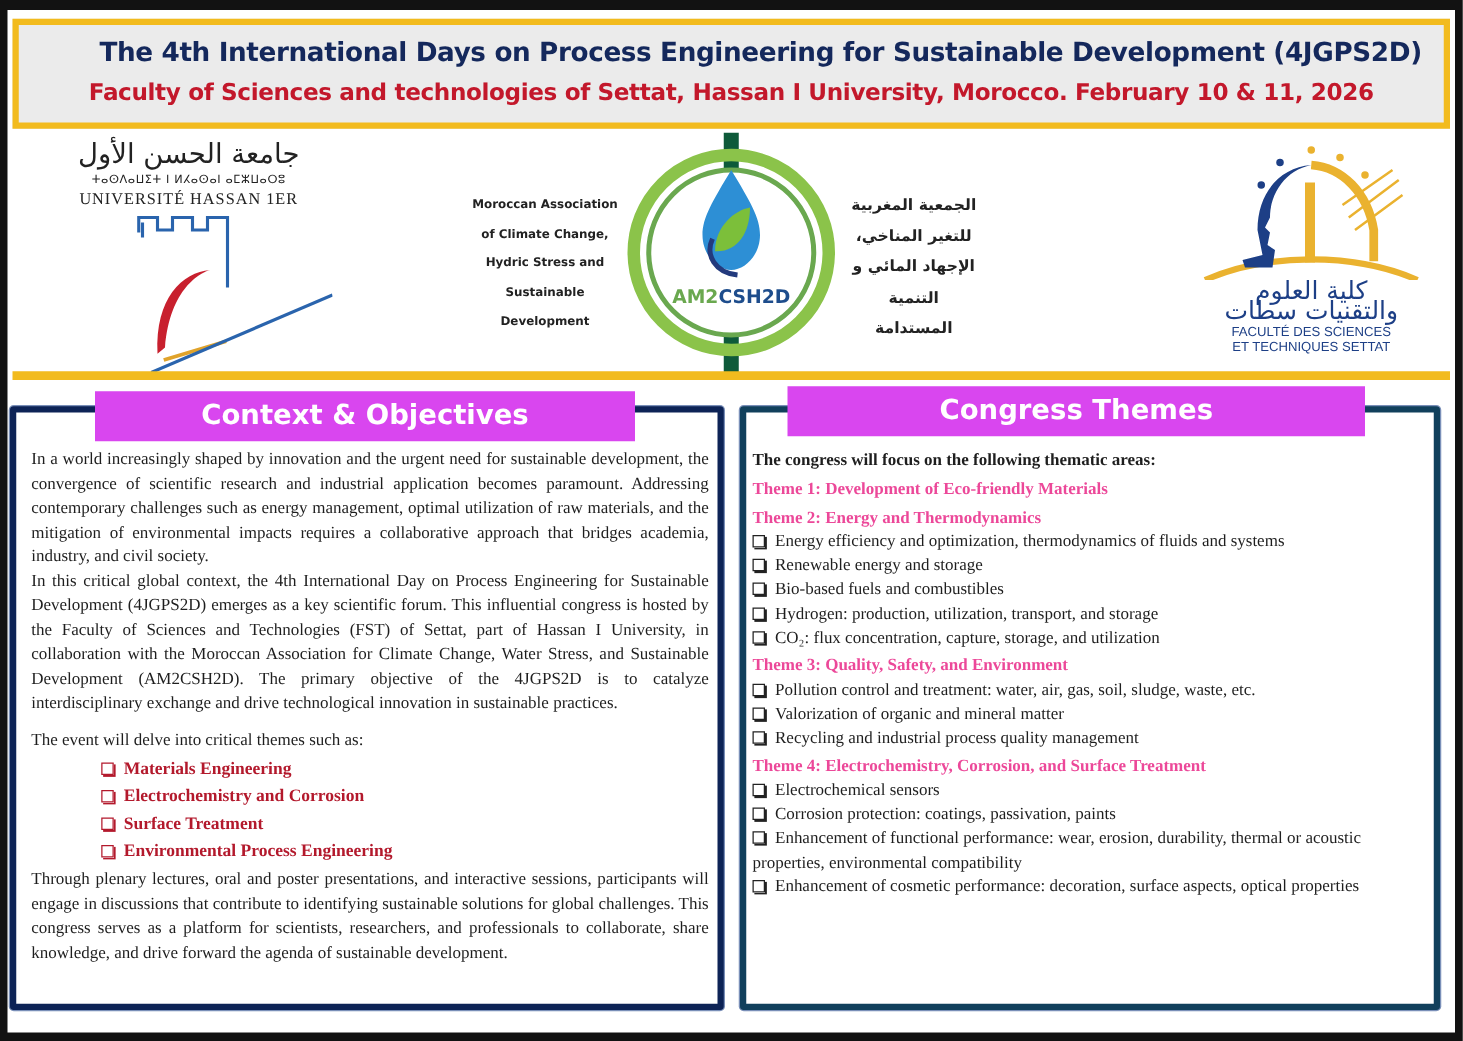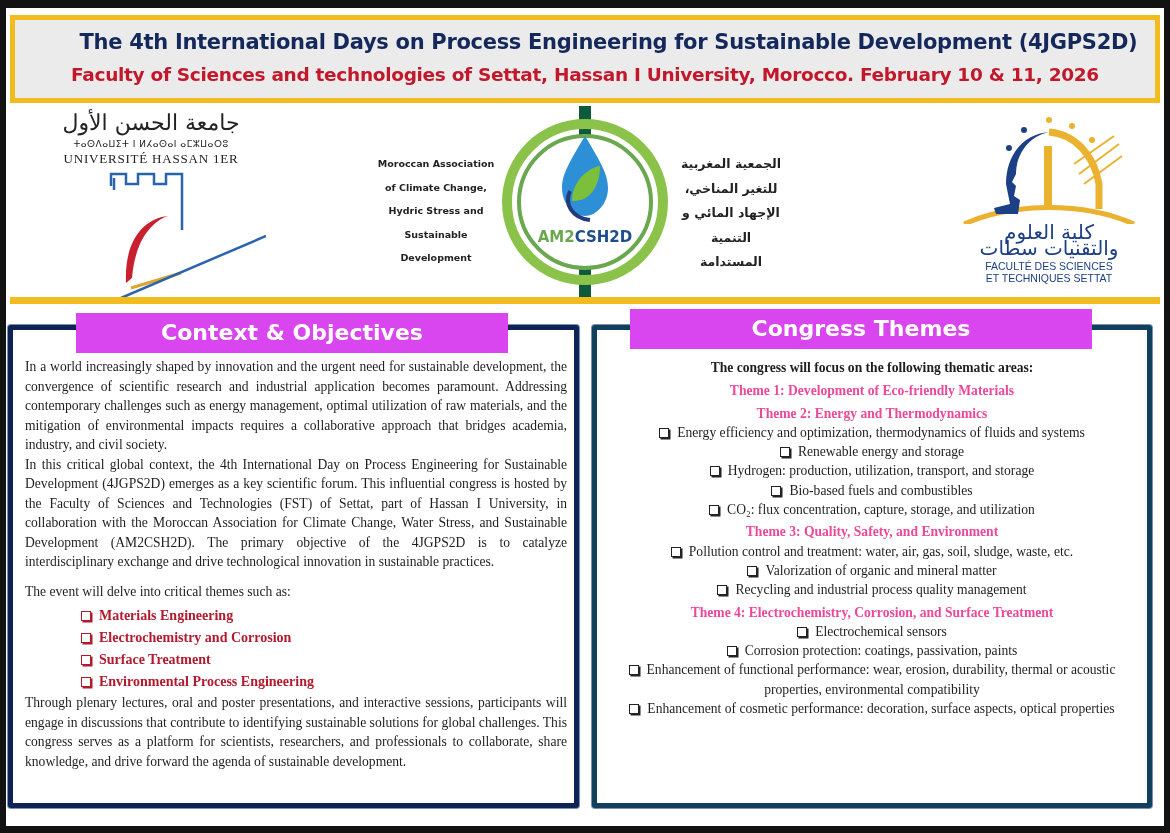--- a/index.html
+++ b/index.html
@@ -72,21 +72,21 @@
   .red-list { list-style: none; margin: 4px 0 0 56px; }
   .red-list li { color: #b3192c; font-weight: bold; font-size: 14px; line-height: 22px; }
   .box {
     display: inline-block; width: 10px; height: 10px; border: 1.5px solid #222; margin-right: 8px;
     vertical-align: -1px; box-shadow: 1.5px 1.5px 0 #222;
   }
   .red-list .box { border-color: #b3192c; box-shadow: 1.5px 1.5px 0 #b3192c; }
 
   .right-body {
     position: absolute; left: 602px; top: 358px; width: 540px;
-    font-size: 13.6px; color: #1e1e1e; line-height: 19.3px; text-align: center;
+    font-size: 13.6px; color: #1e1e1e; line-height: 19.3px;
   }
   .intro { font-weight: bold; margin-bottom: 4px; }
   .theme-title { color: #ec4899; font-weight: bold; margin-top: 3px; }
   .theme-items { list-style: none; }
   .theme-items li { }
 </style>
 </head>
 <body>
 
 <div class="poster"></div>
@@ -185,22 +185,22 @@
 <div class="panel-head head-right">Congress Themes</div>
 <div class="right-body">
   <div class="intro">The congress will focus on the following thematic areas:</div>
 
   <div class="theme-title">Theme 1: Development of Eco-friendly Materials</div>
 
   <div class="theme-title">Theme 2: Energy and Thermodynamics</div>
   <ul class="theme-items">
     <li><span class="box"></span><span>Energy efficiency and optimization, thermodynamics of fluids and systems</span></li>
     <li><span class="box"></span><span>Renewable energy and storage</span></li>
+    <li><span class="box"></span><span>Bio-based fuels and combustibles</span></li>
     <li><span class="box"></span><span>Hydrogen: production, utilization, transport, and storage</span></li>
-    <li><span class="box"></span><span>Bio-based fuels and combustibles</span></li>
     <li><span class="box"></span><span>CO₂: flux concentration, capture, storage, and utilization</span></li>
   </ul>
 
   <div class="theme-title">Theme 3: Quality, Safety, and Environment</div>
   <ul class="theme-items">
     <li><span class="box"></span><span>Pollution control and treatment: water, air, gas, soil, sludge, waste, etc.</span></li>
     <li><span class="box"></span><span>Valorization of organic and mineral matter</span></li>
     <li><span class="box"></span><span>Recycling and industrial process quality management</span></li>
   </ul>
 

